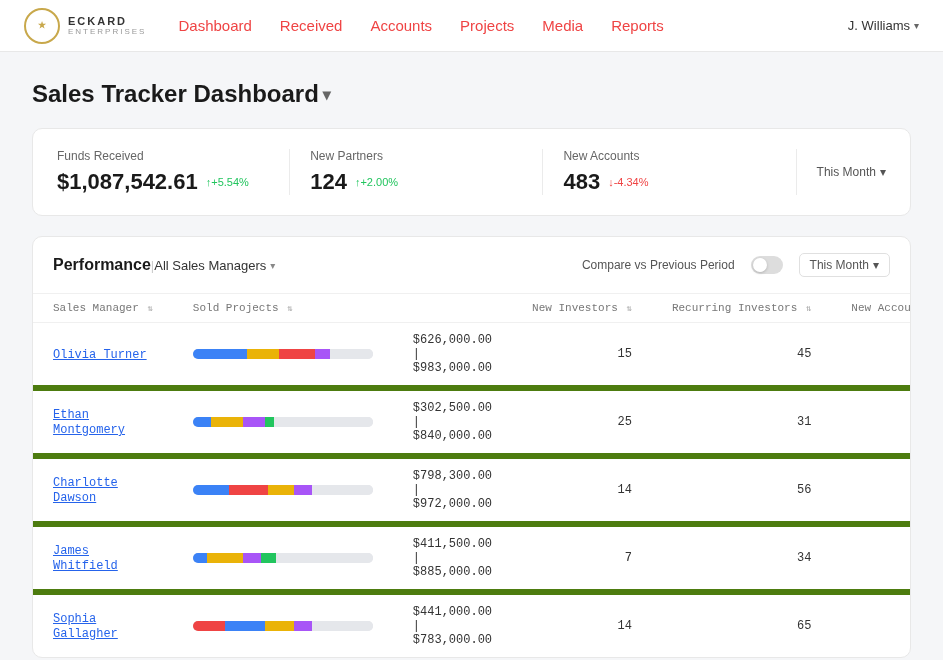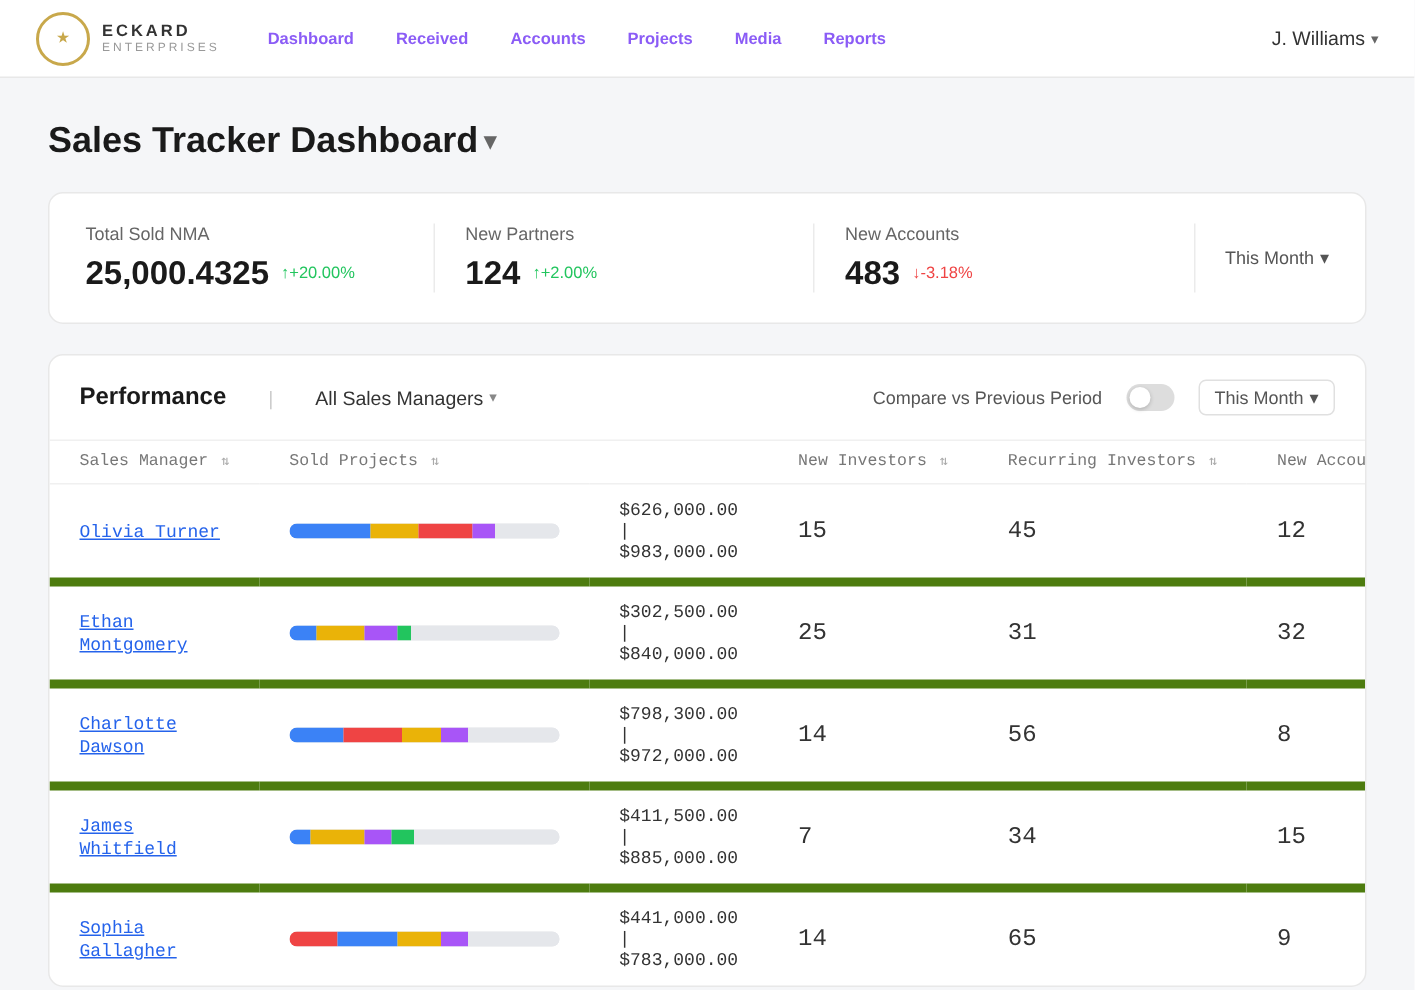--- a/index.html
+++ b/index.html
@@ -6,21 +6,21 @@
     body { font-family: -apple-system, BlinkMacSystemFont, 'Segoe UI', sans-serif; background: #f5f6f8; font-size: 13px; color: #222; width: 943px; min-height: 660px; overflow-x: hidden; }
 
     
     .navbar { background: #fff; border-bottom: 1px solid #e8e8e8; display: flex; align-items: center; padding: 0 24px; height: 52px; }
     .logo { display: flex; align-items: center; gap: 8px; margin-right: 32px; }
     .logo-circle { width: 36px; height: 36px; border-radius: 50%; border: 2px solid #c8a84b; display: flex; align-items: center; justify-content: center; }
     .logo-inner { font-size: 9px; font-weight: 800; color: #c8a84b; line-height: 1.1; text-align: center; }
     .logo-text { font-size: 11px; font-weight: 700; letter-spacing: 2px; color: #333; }
     .logo-sub { font-size: 8px; letter-spacing: 2px; color: #999; }
     .nav-links { display: flex; gap: 28px; flex: 1; }
-    .nav-link { font-size: 11px; color: #8b5cf6; text-decoration: none; cursor: pointer; padding: 4px 0; font-weight: bold; }
+    .nav-link { font-size: 15px; color: #ef4444; text-decoration: none; cursor: pointer; padding: 4px 0; }
     .nav-user { display: flex; align-items: center; gap: 4px; font-size: 13px; color: #333; cursor: pointer; }
     .nav-chevron { font-size: 10px; color: #666; }
 
     
     .page { padding: 28px 32px; }
 
     
     .page-header { display: flex; align-items: center; justify-content: space-between; margin-bottom: 20px; }
     .page-title { font-size: 24px; font-weight: 700; color: #1a1a1a; display: flex; align-items: center; gap: 4px; }
     .title-chevron { font-size: 16px; color: #666; }
@@ -32,40 +32,40 @@
     .stat-item:first-child { padding-left: 0; }
     .stat-item:last-child { border-right: none; }
     .stat-label { font-size: 12px; color: #666; margin-bottom: 6px; }
     .stat-value { font-size: 22px; font-weight: 700; color: #1a1a1a; display: flex; align-items: center; gap: 8px; }
     .stat-up { font-size: 11px; color: #22c55e; font-weight: 500; }
     .stat-down { font-size: 11px; color: #ef4444; font-weight: 500; }
     .stat-period { display: flex; align-items: center; gap: 4px; font-size: 12px; color: #555; cursor: pointer; margin-left: auto; padding-left: 20px; white-space: nowrap; }
 
     
     .section-card { background: #fff; border-radius: 10px; border: 1px solid #e8e8e8; padding: 0; margin-bottom: 20px; overflow: hidden; }
-    .section-header { display: flex; align-items: center; padding: 16px 20px; border-bottom: 1px solid #f0f0f0; gap: 28px; }
+    .section-header { display: flex; align-items: center; padding: 16px 20px; border-bottom: 1px solid #f0f0f0; gap: 0; }
     .section-title { font-size: 16px; font-weight: 700; color: #1a1a1a; }
     .section-divider { color: #ccc; }
     .section-filter { display: flex; align-items: center; gap: 4px; font-size: 13px; color: #333; cursor: pointer; font-weight: 500; }
     .section-filter .chevron { font-size: 10px; color: #888; }
     .section-right { display: flex; align-items: center; gap: 16px; margin-left: auto; }
     .compare-label { font-size: 12px; color: #555; }
     .toggle { width: 32px; height: 18px; background: #ddd; border-radius: 9px; cursor: pointer; position: relative; }
     .toggle-knob { width: 14px; height: 14px; background: #fff; border-radius: 50%; position: absolute; top: 2px; left: 2px; box-shadow: 0 1px 3px rgba(0,0,0,0.2); }
     .period-btn { display: flex; align-items: center; gap: 4px; font-size: 12px; color: #555; cursor: pointer; background: #fff; border: 1px solid #e0e0e0; border-radius: 5px; padding: 4px 10px; }
 
     
     .table-wrap { width: 100%; font-family: Liberation Mono, monospace; }
     table { width: 100%; border-collapse: collapse; }
     th { font-size: 11px; color: #777; font-weight: 500; padding: 8px 20px; text-align: left; border-bottom: 1px solid #f0f0f0; white-space: nowrap; }
     th .sort-icon { color: #aaa; margin-left: 2px; font-size: 9px; }
     td { padding: 10px 20px; border-bottom: 6px solid #4d7c0f; vertical-align: middle; }
     tr:last-child td { border-bottom: none; }
     .link-name { color: #2563eb; text-decoration: underline; cursor: pointer; font-size: 12px; }
-    .num-cell { font-size: 16px; color: #333; text-align: left; }
+    .num-cell { font-size: 12px; color: #333; text-align: right; }
     .money-cell { font-size: 12px; color: #333; }
 
     
     .bar-container { display: flex; align-items: center; gap: 0; width: 180px; height: 10px; border-radius: 5px; overflow: hidden; background: #e5e7eb; }
     .bar-seg { height: 10px; }
   </style>
 </head>
 <body>
 
 <nav class="navbar">
@@ -97,39 +97,39 @@
 
   <div class="page-header">
     <div class="page-title">
       <span>Sales Tracker Dashboard</span>
       <span class="title-chevron">▾</span>
     </div>
   </div>
 
   <div class="stats-card">
 
-      <div class="stat-item">
-    <div class="stat-label">Total Sold NMA</div>
+    <div class="stat-item">
+    <div class="stat-label">Funds Received</div>
     <div class="stat-value">
-      25,000.4325
-      <span class="stat-up">↑+20.00%</span>
+      $1,087,542.61
+      <span class="stat-up">↑+5.54%</span>
     </div>
   </div>
       <div class="stat-item">
     <div class="stat-label">New Partners</div>
     <div class="stat-value">
       124
       <span class="stat-up">↑+2.00%</span>
     </div>
   </div>
       <div class="stat-item">
     <div class="stat-label">New Accounts</div>
     <div class="stat-value">
       483
-      <span class="stat-down">↓-3.18%</span>
+      <span class="stat-down">↓-4.34%</span>
     </div>
   </div>
       <div class="stat-period">
       <span>This Month</span>
       <span>▾</span>
     </div>
   </div>
 
   <div class="section-card">
     <div class="section-header">

